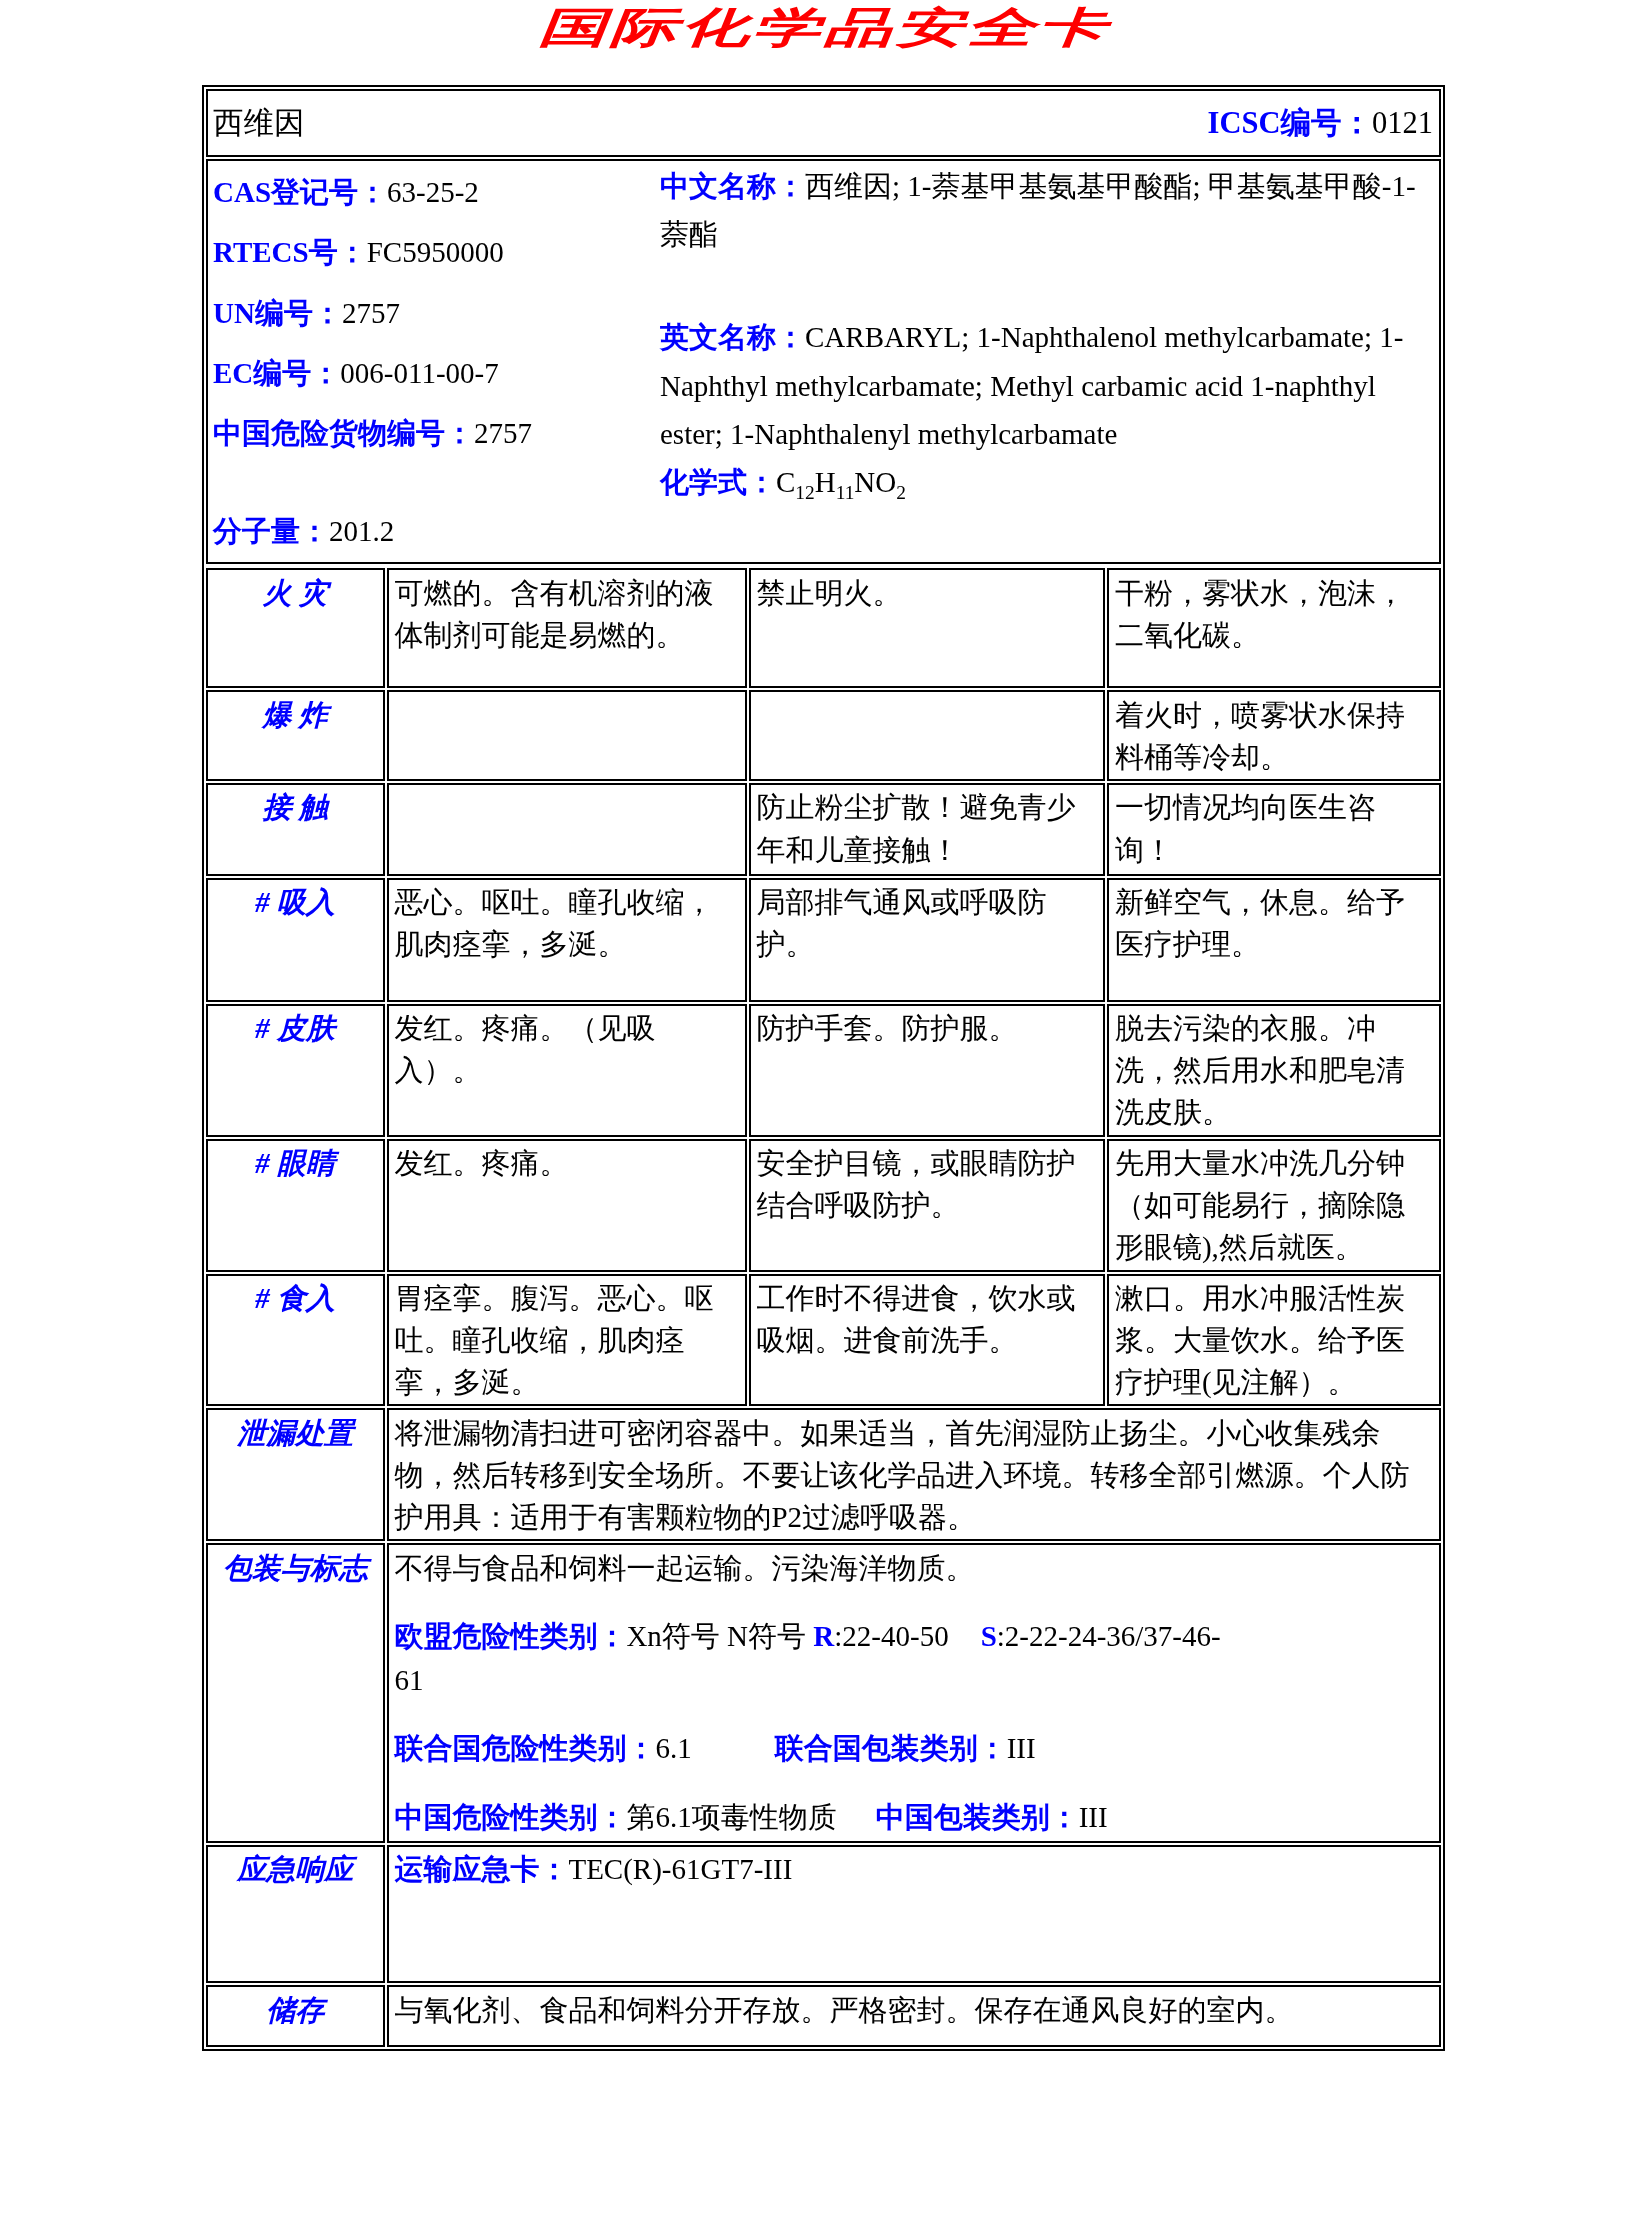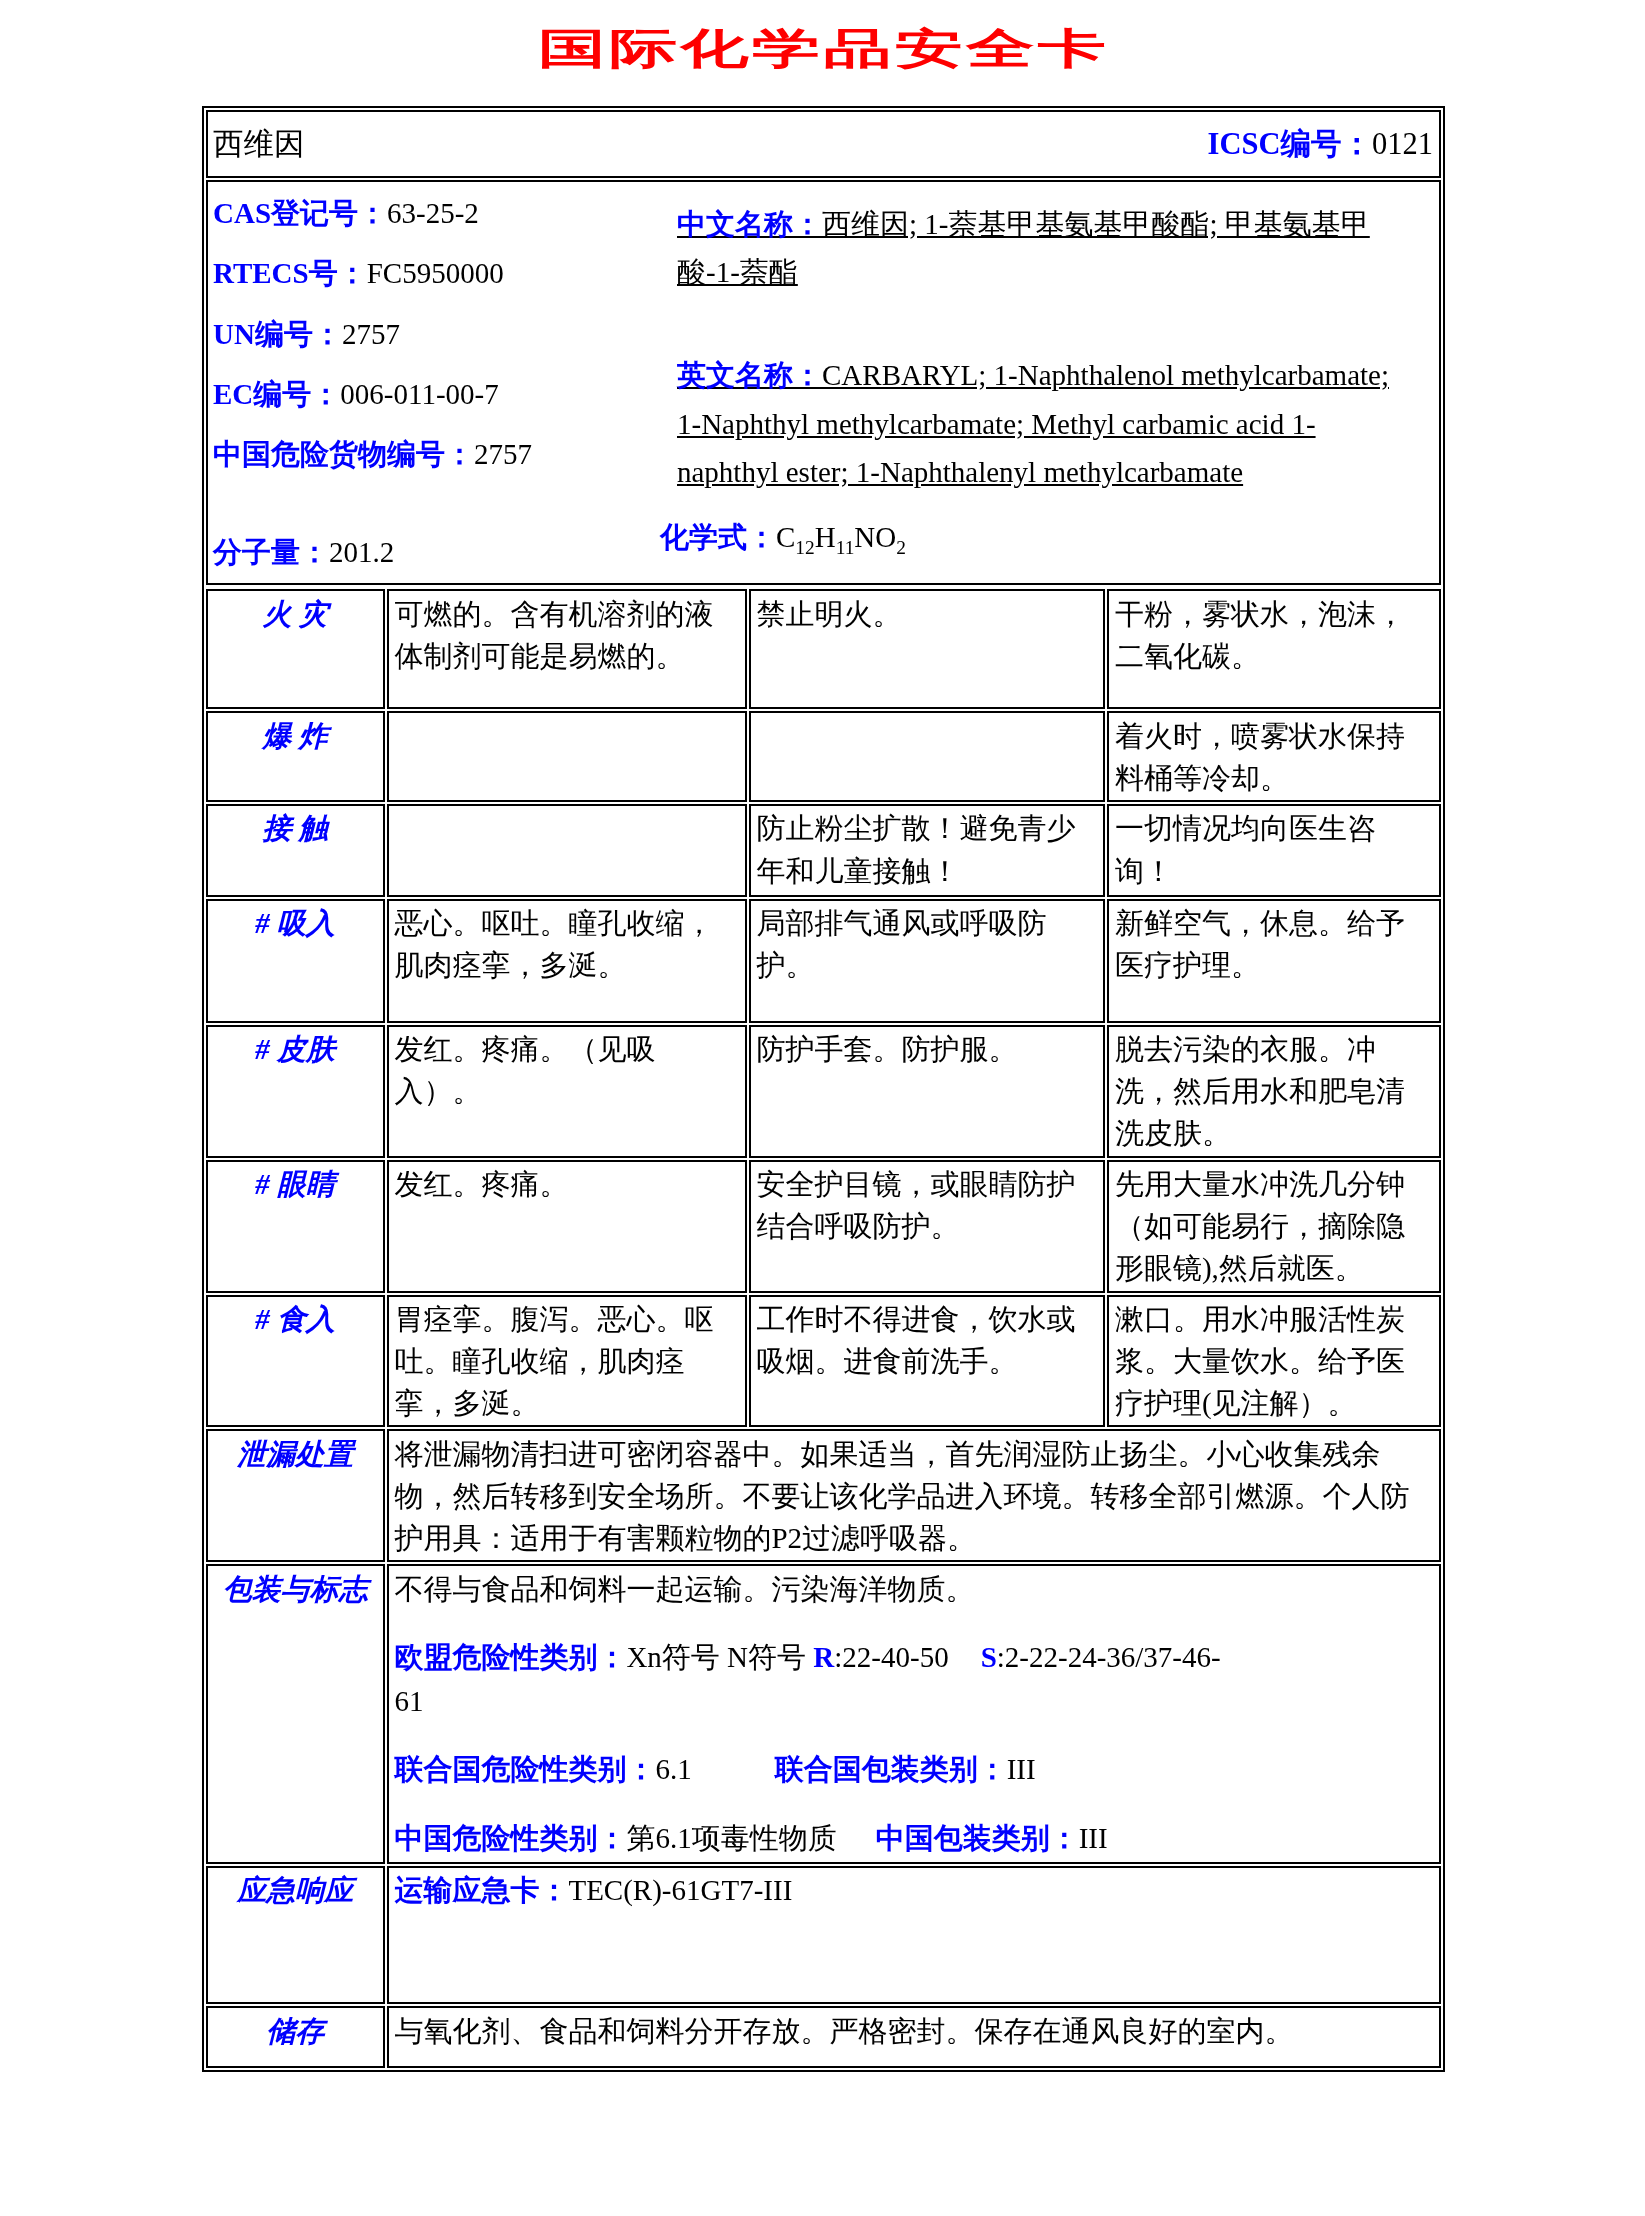--- a/index.html
+++ b/index.html
@@ -9,22 +9,22 @@
   body {
     width: 1646px;
     height: 2216px;
     background: #ffffff;
     color: #000000;
     font-family: "Liberation Serif", "DejaVu Serif", serif;
     overflow: hidden;
   }
   .title {
     text-align: center;
-    margin-top: 21px;
     height: 64px;
+    font-style: italic;
   }
   .title-text {
     display: inline-block;
     font-size: 42px;
     font-weight: bold;
     color: #fe0000;
     transform: scaleX(1.62);
     transform-origin: center;
     letter-spacing: 2.1px;
     white-space: nowrap;
@@ -58,21 +58,21 @@
   .topcell { display: flex; justify-content: space-between; align-items: center; }
   .substance { font-size: 30.5px; }
   .icsc { font-size: 30.5px; white-space: nowrap; }
 
   tr.row-id td { height: 327px; }
   .id-flex { display: flex; align-items: flex-start; }
   .id-left { width: 447px; flex: 0 0 auto; }
   .id-right { flex: 1 1 auto; }
   .id-line { line-height: 2.08; }
   .mw-line { line-height: 2.08; margin-top: 37px; }
-  .name-para { line-height: 1.66; margin: 17px; text-decoration: underline; }
+  .name-para { line-height: 1.66; margin: 0; }
   .en-para { margin-top: 55px; }
   .formula-para { line-height: 1.66; margin: 0; }
   sub { font-size: 19.4px; }
 
   
   tr.hz-head th {
     height: 89px;
     color: #0000fe;
     font-weight: bold;
     text-align: center;

